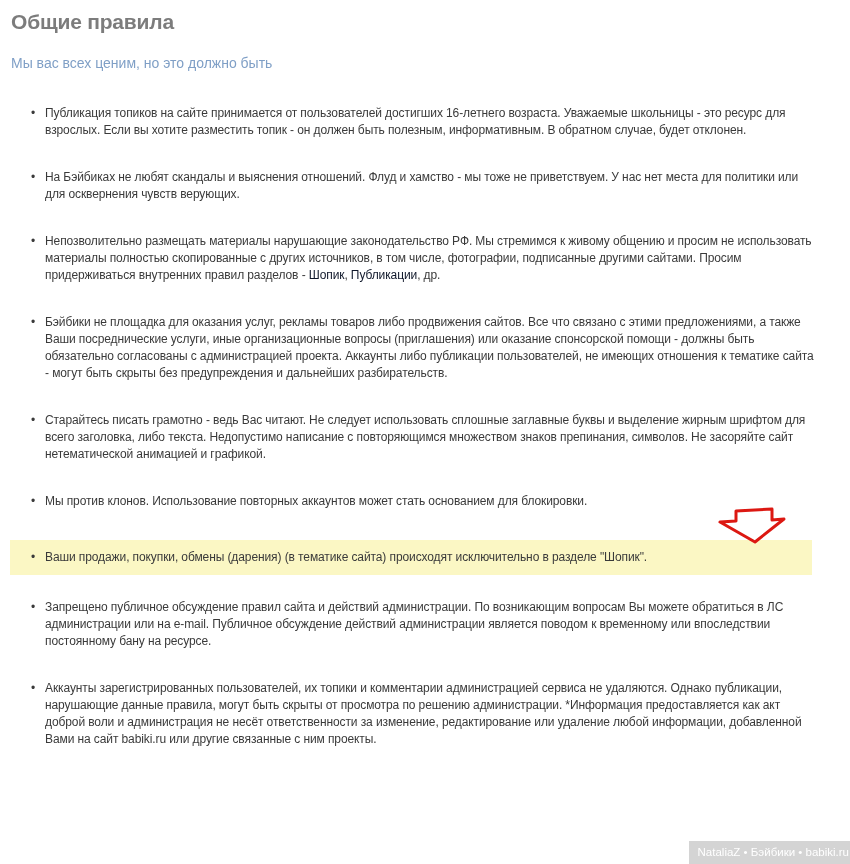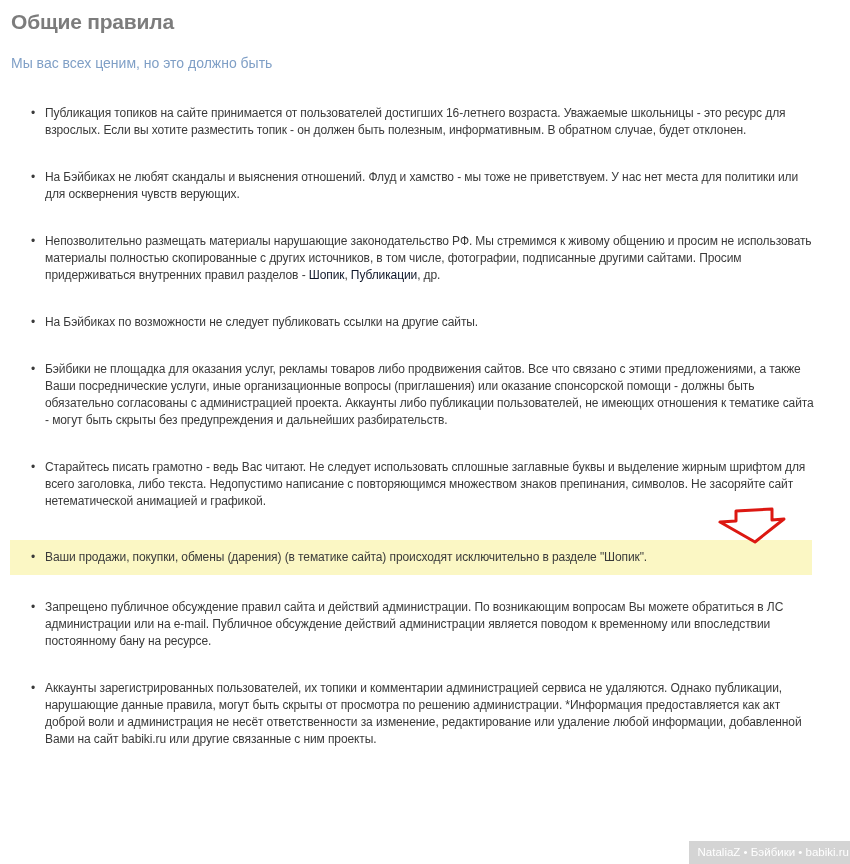--- a/index.html
+++ b/index.html
@@ -88,23 +88,23 @@
 
 
 <h1 class="page-title">Общие правила</h1>
 
 <a class="subtitle-link">Мы вас всех ценим, но это должно быть</a>
 
 <ul class="rules">
     <li><span>Публикация топиков на сайте принимается от пользователей достигших 16-летнего возраста. Уважаемые школьницы - это ресурс для взрослых. Если вы хотите разместить топик - он должен быть полезным, информативным. В обратном случае, будет отклонен.</span></li>
     <li><span>На Бэйбиках не любят скандалы и выяснения отношений. Флуд и хамство - мы тоже не приветствуем. У нас нет места для политики или для осквернения чувств верующих.</span></li>
     <li><span>Непозволительно размещать материалы нарушающие законодательство РФ. Мы стремимся к живому общению и просим не использовать материалы полностью скопированные с других источников, в том числе, фотографии, подписанные другими сайтами. Просим придерживаться внутренних правил разделов - </span><a class="inline-link">Шопик</a><span>, </span><a class="inline-link">Публикации</a><span>, др.</span></li>
-    <li><span>На Бэйбиках по возможности не следует публиковать ссылки на другие сайты.</span></li>
     <li><span>Бэйбики не площадка для оказания услуг, рекламы товаров либо продвижения сайтов. Все что связано с этими предложениями, а также Ваши посреднические услуги, иные организационные вопросы (приглашения) или оказание спонсорской помощи - должны быть обязательно согласованы с администрацией проекта. Аккаунты либо публикации пользователей, не имеющих отношения к тематике сайта - могут быть скрыты без предупреждения и дальнейших разбирательств.</span></li>
     <li><span>Старайтесь писать грамотно - ведь Вас читают. Не следует использовать сплошные заглавные буквы и выделение жирным шрифтом для всего заголовка, либо текста. Недопустимо написание с повторяющимся множеством знаков препинания, символов. Не засоряйте сайт нетематической анимацией и графикой.</span></li>
+    <li><span>Мы против клонов. Использование повторных аккаунтов может стать основанием для блокировки.</span></li>
     <li class="highlighted"><span>Ваши продажи, покупки, обмены (дарения) (в тематике сайта) происходят исключительно в разделе "Шопик".</span><span class="arrow-annotation">
         <svg viewBox="0 0 72 38" width="72" height="38" xmlns="http://www.w3.org/2000/svg">
           <polygon points="20,4 56,2 56,13 68,12 39,35 4,15 20,14" fill="#ffffff" stroke="#dc1812" stroke-width="3" stroke-linejoin="round"></polygon>
         </svg>
       </span></li>
     <li><span>Запрещено публичное обсуждение правил сайта и действий администрации. По возникающим вопросам Вы можете обратиться в ЛС администрации или на e-mail. Публичное обсуждение действий администрации является поводом к временному или впоследствии постоянному бану на ресурсе.</span></li>
     <li><span>Аккаунты зарегистрированных пользователей, их топики и комментарии администрацией сервиса не удаляются. Однако публикации, нарушающие данные правила, могут быть скрыты от просмотра по решению администрации. *Информация предоставляется как акт доброй воли и администрация не несёт ответственности за изменение, редактирование или удаление любой информации, добавленной Вами на сайт babiki.ru или другие связанные с ним проекты.</span></li>
   </ul>
 
 <div class="watermark">NataliaZ • Бэйбики • babiki.ru</div>

